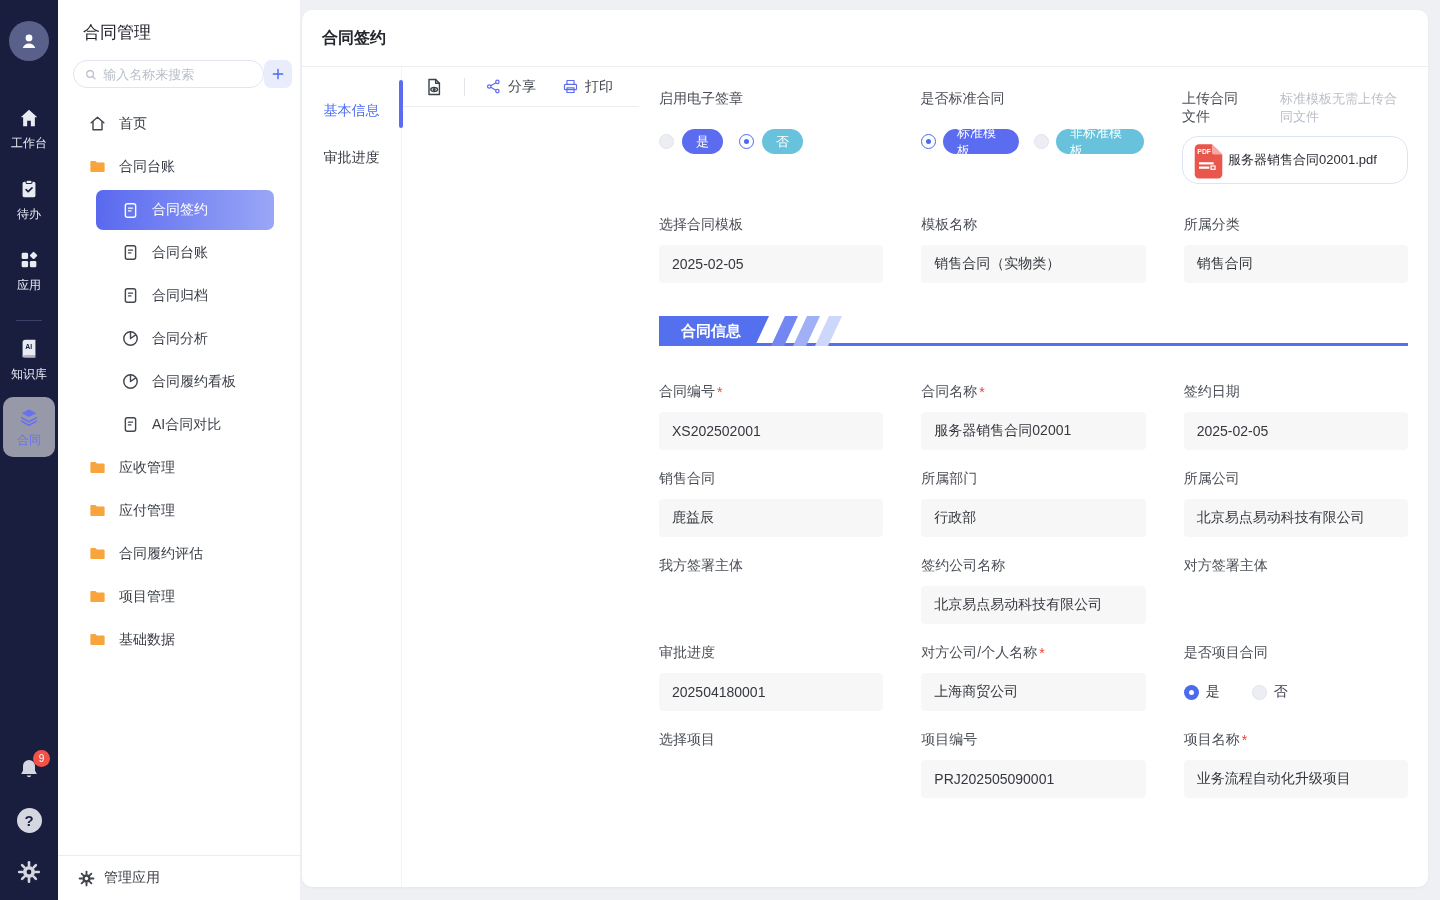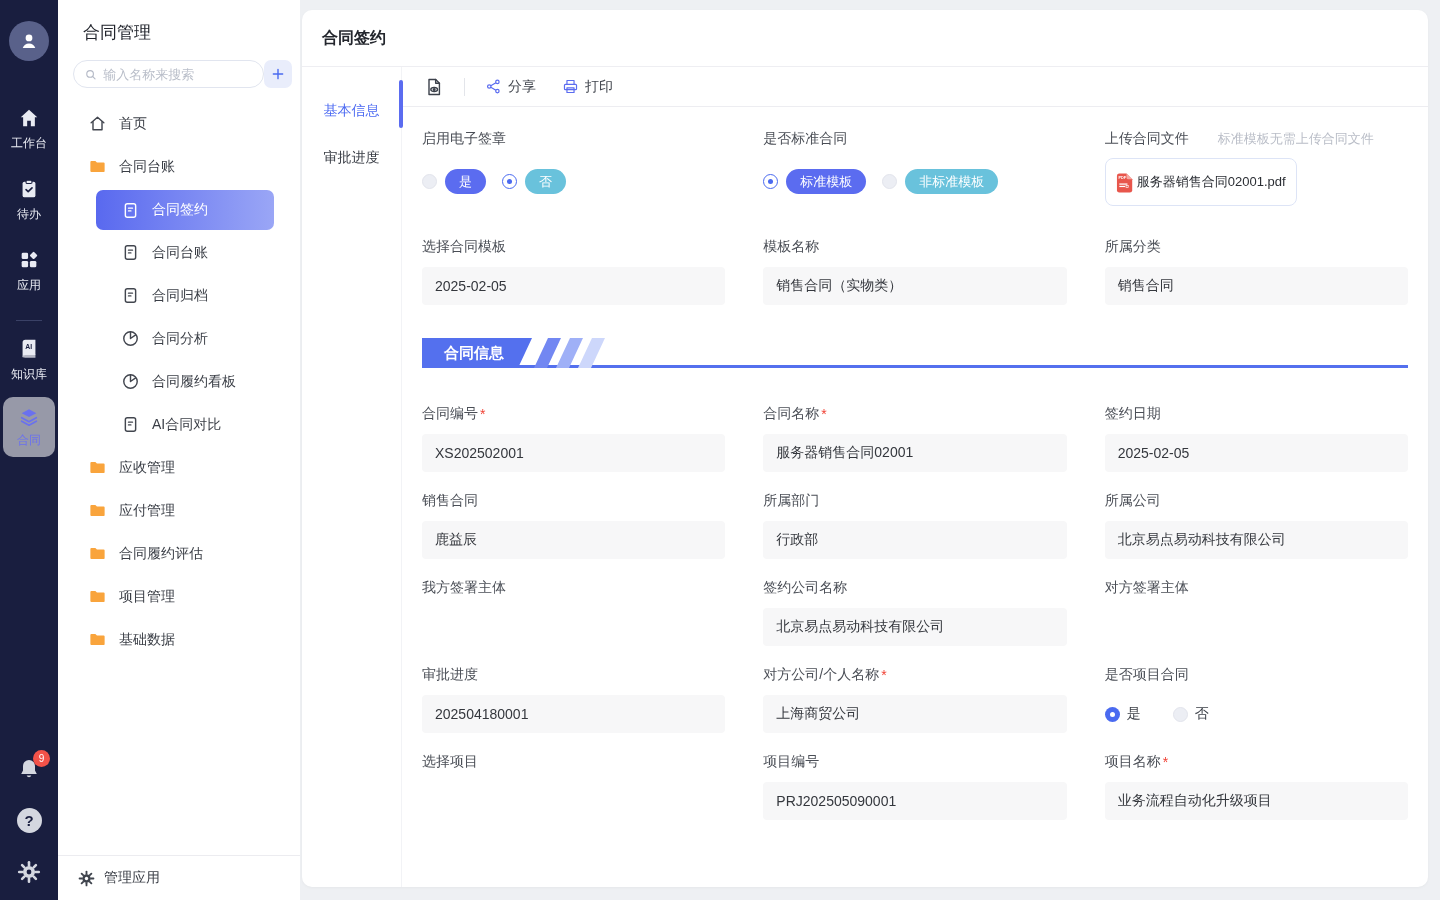--- a/index.html
+++ b/index.html
@@ -55,21 +55,21 @@
   .card { background:#fff; height:100%; border-radius:10px; overflow:hidden;
           display:flex; flex-direction:column; box-shadow:0 1px 3px rgba(0,0,0,.04); }
   .card-header { height:57px; flex-shrink:0; border-bottom:1px solid #eeeef2;
                  display:flex; align-items:center; padding-left:20px; }
   .card-header h1 { font-size:16px; font-weight:700; color:#23262d; }
   .card-body { flex:1; display:flex; min-height:0; }
   .tabs { width:100px; flex-shrink:0; position:relative; padding-top:20px; border-right:1px solid #f2f3f6; }
   .tab { height:47px; display:flex; align-items:center; justify-content:center; font-size:14px; color:#3a3e46; cursor:pointer; }
   .tab.active { color:#4c6af2; }
   .tab-indicator { position:absolute; right:-2px; top:13px; width:4px; height:48px; background:#5b6cf0; border-radius:2px; }
-  .content { flex:1; min-width:0; display:flex; flex-direction:column; }
+  .content { flex:1; min-width:0; display:flex; }
   .toolbar { height:40px; flex-shrink:0; display:flex; align-items:center; padding-left:22px; border-bottom:1px solid #ededf1; }
   .tool-icon-btn { cursor:pointer; display:flex; align-items:center; }
   .tool-divider { width:1px; height:18px; background:#e3e5ea; margin:0 20px; }
   .tool-btn { display:flex; align-items:center; gap:6px; font-size:14px; color:#42464e; margin-right:26px; cursor:pointer; }
 
   .form { flex:1; overflow:hidden; padding:23px 20px 0 20px; }
   .grid3 { display:grid; grid-template-columns:1fr 1fr 1fr; column-gap:38px; }
   .label { font-size:14px; color:#4a4e56; margin-bottom:11px; display:flex; align-items:center; }
   .label.req::after { content:"*"; color:#f04134; margin-left:2px; }
   .hint { font-size:13px; color:#b9bdc7; margin-left:29px; }
@@ -82,21 +82,21 @@
   .pill.teal { background:#69c2dc; }
   .radio { width:15px; height:15px; border-radius:50%; flex-shrink:0; position:relative; cursor:pointer; }
   .radio.unsel { background:#eceef4; border:1px solid #e2e4ec; }
   .radio.ring { background:#fff; border:1.5px solid #4a6af0; }
   .radio.ring::after { content:""; position:absolute; inset:0; margin:auto; width:5px; height:5px; border-radius:50%; background:#4a6af0; }
   .radio.fill { background:#4a6af0; }
   .radio.fill::after { content:""; position:absolute; inset:0; margin:auto; width:5px; height:5px; border-radius:50%; background:#fff; }
   .rgap { width:8px; } .ggap { width:16px; }
   .radio-text { font-size:14px; color:#3a3e46; margin-left:7px; cursor:pointer; }
 
-  .file-card { margin-top:10px; width:192px; height:48px; border:1px solid #dde4f6; border-radius:8px;
+  .file-card { margin-top:10px; width:226px; height:48px; border:1px solid #dde4f6; border-radius:16px;
                display:flex; align-items:center; gap:4px; padding:0 10px; cursor:pointer; }
   .file-name { font-size:13px; color:#2b2e34; white-space:nowrap; }
 
   .rowB { margin-top:32px; }
 
   .ribbon { margin-top:33px; margin-bottom:37px; position:relative; height:30px; }
   .ribbon-bar { position:absolute; left:0; right:0; bottom:0; height:3px; background:#5470ee; }
   .ribbon-row { position:absolute; left:0; top:0; display:flex; align-items:stretch; height:30px; }
   .ribbon-flag { background:#5470ee; color:#fff; font-size:15px; font-weight:700;
                  display:flex; align-items:center; padding:0 28px 0 22px;

